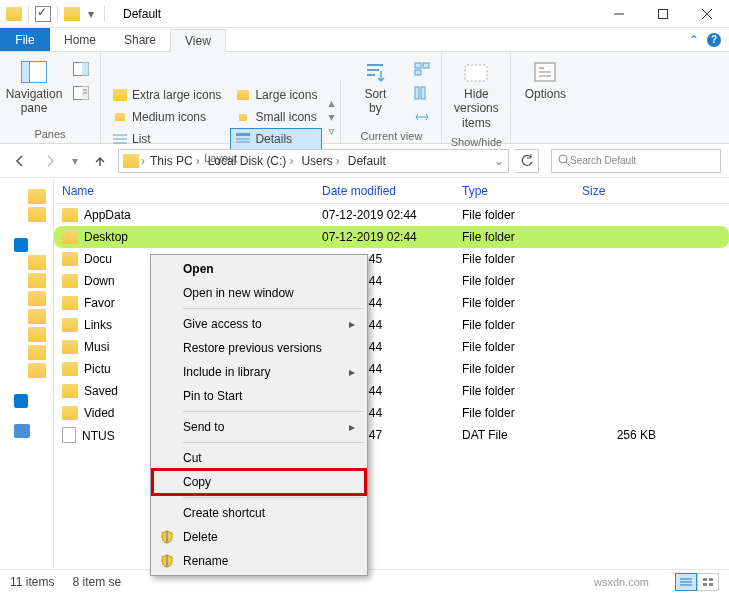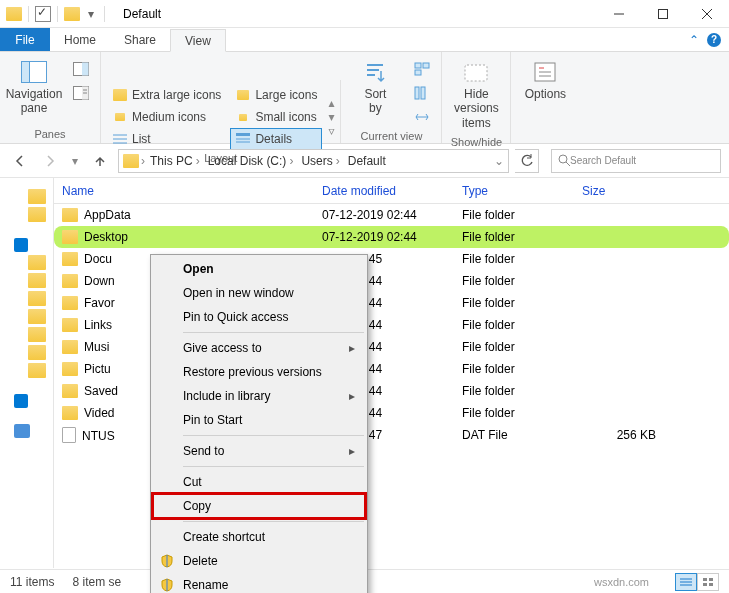--- a/index.html
+++ b/index.html
@@ -557,23 +557,20 @@
   </div>
 </div>
 
 <div class="ctx">
   <div class="item bold">
       <span>Open</span>
     </div>
   <div class="item">
       <span>Open in new window</span>
     </div>
-  <div class="item">
-      <span>Pin to Quick access</span>
-    </div>
   <div class="sep"></div>
   <div class="item">
       <span>Give access to</span>
       <span class="sub">▸</span>
     </div>
   <div class="item">
       <span>Restore previous versions</span>
     </div>
   <div class="item">
       <span>Include in library</span>

